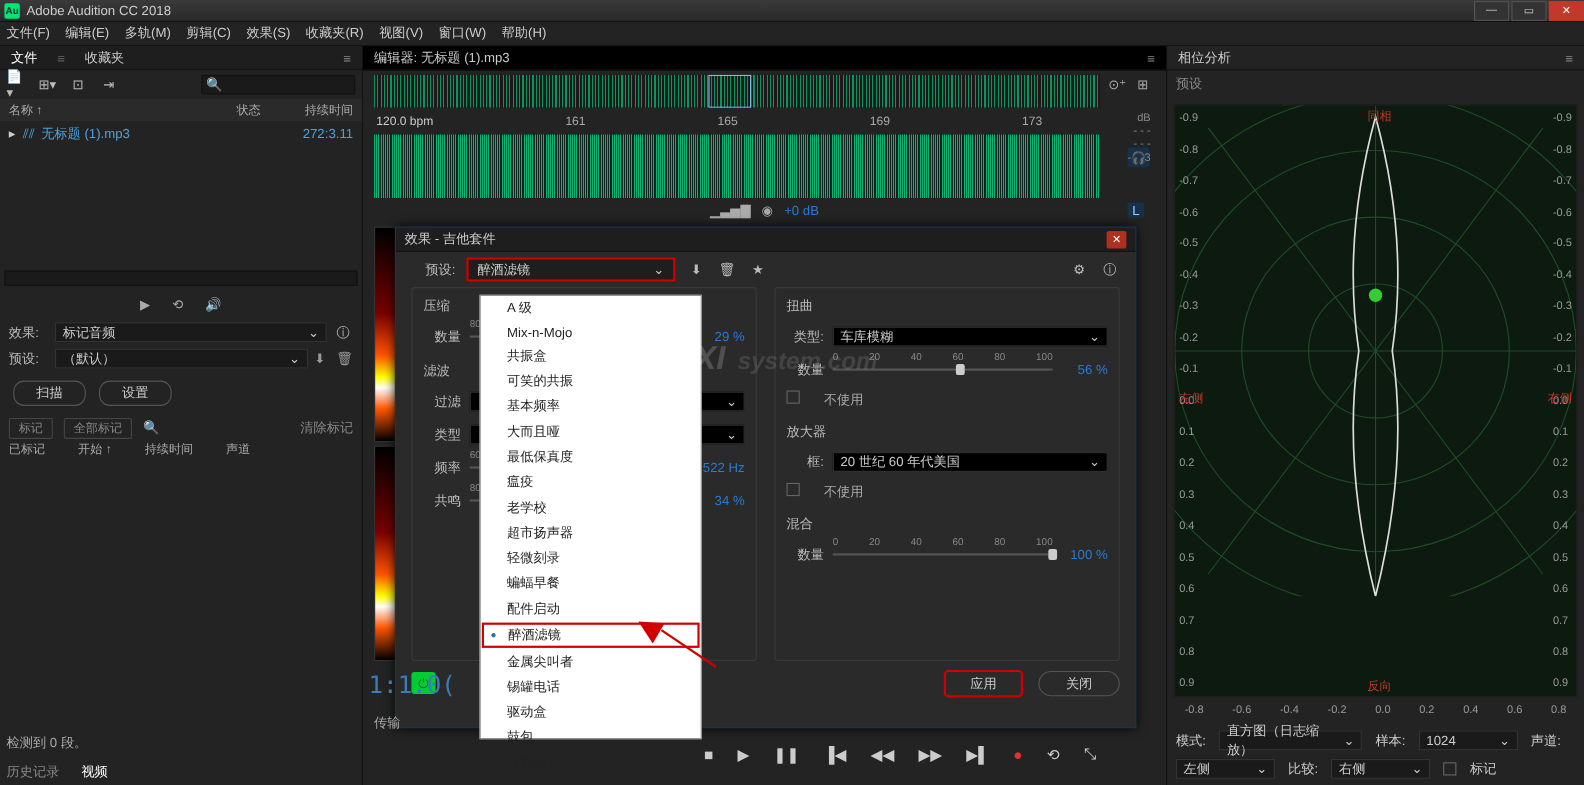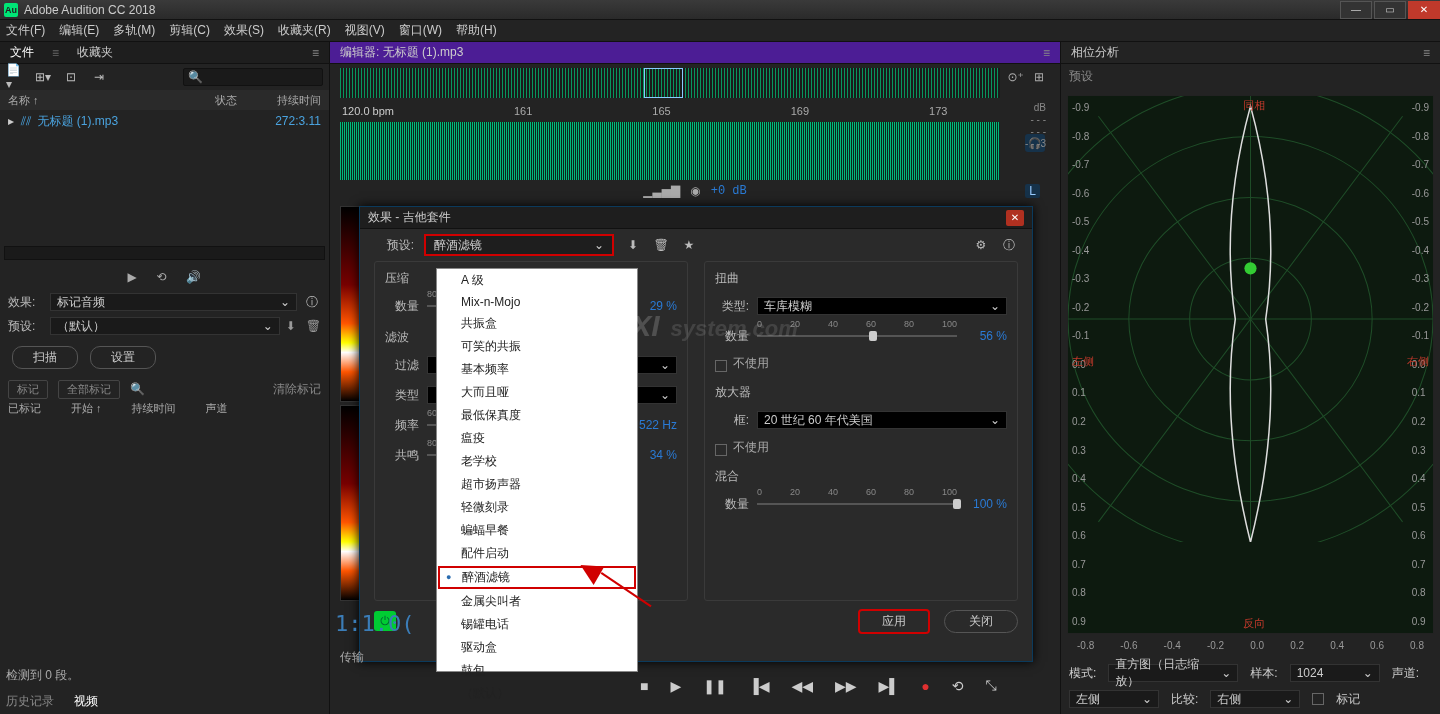--- a/index.html
+++ b/index.html
@@ -54,37 +54,37 @@
 .fx-select { flex: 1; background: #1a1a1a; border: 1px solid #333; height: 18px; display: flex; align-items: center; justify-content: space-between; padding: 0 6px; color: #ccc; }
 .fx-icons { display: flex; gap: 10px; color: #999; }
 
 .btn-pill { padding: 2px 20px; border: 1px solid #555; border-radius: 10px; background: transparent; color: #ccc; margin: 4px 6px; }
 
 .marker-tabs { display: flex; align-items: center; height: 24px; padding: 0 8px; gap: 10px; }
 .chip { padding: 1px 8px; border: 1px solid #444; border-radius: 2px; color: #888; font-size: 11px; }
 .mk-head { display: flex; height: 20px; padding: 0 8px; gap: 30px; font-size: 11px; color: #aaa; }
 
 
-.ed-head { height: 22px; display: flex; align-items: center; padding: 0 10px; background: #4c1d95; border-bottom: 1px solid #111; justify-content: flex-end; }
+.ed-head { height: 22px; display: flex; align-items: center; padding: 0 10px; background: #000000; border-bottom: 1px solid #111; justify-content: flex-end; }
 .wave-over { height: 30px; background: #1a1a1a; margin: 4px 60px 2px 10px; position: relative; overflow: hidden; }
 .wave-over::before { content:""; position:absolute; inset:0; background: repeating-linear-gradient(90deg,#00c97a 0,#00c97a 1px,transparent 1px,transparent 3px); opacity:.7; }
 .wave-over .sel { position:absolute; left:46%; top:0; width:6%; height:100%; border:1px solid #8cf; }
 
 .ruler { height: 22px; display: flex; align-items: center; padding: 0 12px; gap: 120px; color: #aaa; font-size: 11px; background: #232323; }
 .ruler .bpm { color: #ccc; }
 
 .wave-main { height: 58px; background: #111; margin: 0 60px 0 10px; position: relative; overflow: hidden; }
 .wave-main::before { content:""; position:absolute; inset:0; background:
   repeating-linear-gradient(90deg,#00d68c 0,#00d68c 1px,transparent 1px,transparent 2px),
   linear-gradient(#0a2a20,#0a2a20); opacity:.85; }
 .db-scale { position:absolute; right:14px; top:60px; width:40px; color:#888; font-size:10px; text-align:right; }
 .db-scale div { height: 12px; }
 
 .wave-ctr { height: 22px; display:flex; align-items:center; justify-content:center; gap:10px; color:#aaa; }
-.wave-ctr .val { color:#2a7ad4;font-family:Liberation Mono, monospace; }
+.wave-ctr .val { color:#2a7ad4; }
 .headphone { position:absolute; right:15px; top:92px; width:20px; height:18px; background:#16324a; border-radius:3px; color:#7bd; display:flex; align-items:center; justify-content:center; font-size:11px; }
 
 .spectro { width: 56px; background: linear-gradient(#000 0%, #700 40%, #f50 60%, #ff0 70%, #fff 75%, #f50 85%, #000 100%); border:1px solid #333; }
 .spectro-row { display:flex; gap:3px; padding: 4px 0 4px 10px; height: 420px; }
 .spectro-col { display:flex; flex-direction:column; gap:3px; }
 .spectro-col .spectro { height: 196px; }
 
 .timecode-big { position:absolute; left:335px; bottom:78px; color:#3b7db8; font-size:22px; font-family: monospace; }
 
 .transport-main { position:absolute; left:640px; bottom:20px; display:flex; gap:22px; align-items:center; color:#ccc; font-size:14px; }
@@ -116,21 +116,21 @@
 .section-title { color:#bbb; font-size:12px; }
 .slider-row { display:flex; align-items:center; gap:8px; height:22px; }
 .slider-lbl { width:34px; color:#bbb; text-align:right; }
 .slider-track { flex:1; height:14px; position:relative; }
 .slider-track .ticks { position:absolute; top:-10px; left:0; right:0; display:flex; justify-content:space-between; font-size:9px; color:#888; }
 .slider-track .bar { position:absolute; top:6px; left:0; right:0; height:2px; background:#555; }
 .slider-track .thumb { position:absolute; top:2px; width:8px; height:10px; background:#ccc; border-radius:2px; }
 .val-blue { color:#2a7ad4; min-width:42px; text-align:right; }
 .mini-sel { height:18px; background:#000000; border:1px solid #333; display:flex; align-items:center; justify-content:space-between; padding:0 6px; flex:1; }
 .group { display:flex; flex-direction:column; gap:8px; }
-.cb-row { display:flex; align-items:flex-end; gap:6px; color:#aaa; }
+.cb-row { display:flex; align-items:flex-start; gap:22px; color:#aaa; }
 
 .dlg-foot { height:40px; display:flex; align-items:center; padding:0 14px; gap:14px; }
 .pwr { width:22px; height:20px; background:#0c3; border-radius:3px; display:flex; align-items:center; justify-content:center; color:#063; }
 .spacer { flex:1; }
 .dlg-btn { padding:2px 24px; border:1px solid #555; border-radius:12px; background:transparent; color:#ccc; }
 .dlg-btn.hl { border:2px solid #d00000; border-radius:4px; padding:2px 22px; }
 
 
 .dropdown { position:absolute; left:436px; top:268px; width:202px; background:#fff; color:#222; max-height:404px; overflow:visible; border:1px solid #888; z-index:20; }
 .dropdown .item { padding:3px 10px 3px 24px; font-size:12px; position:relative; }

